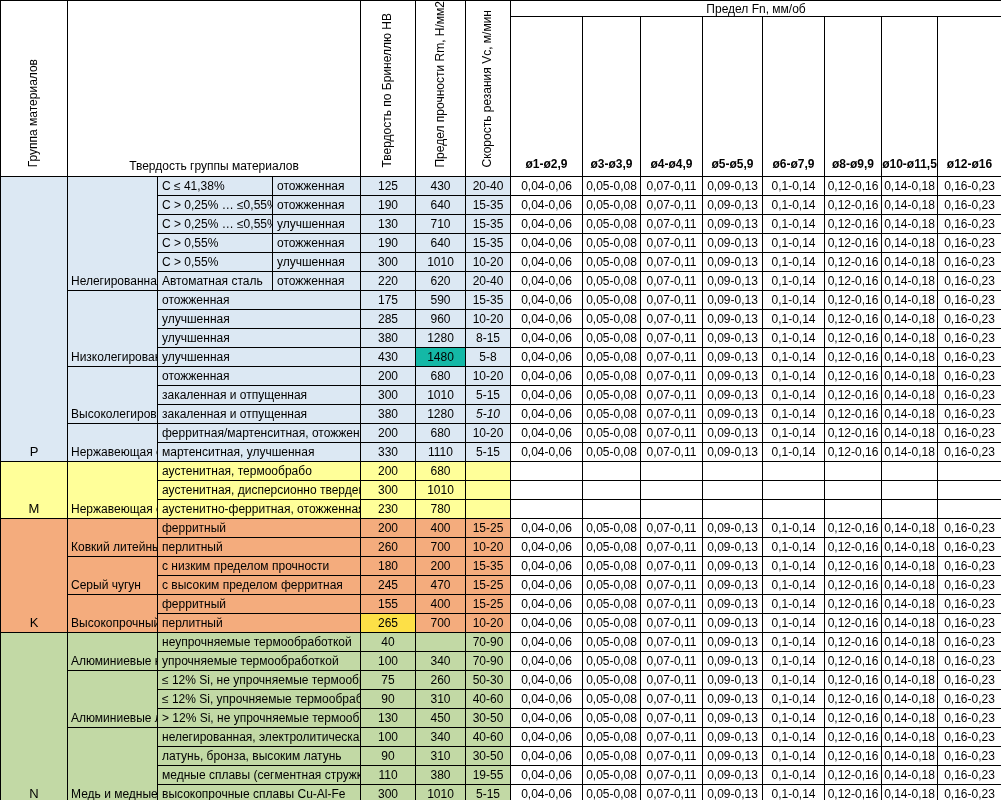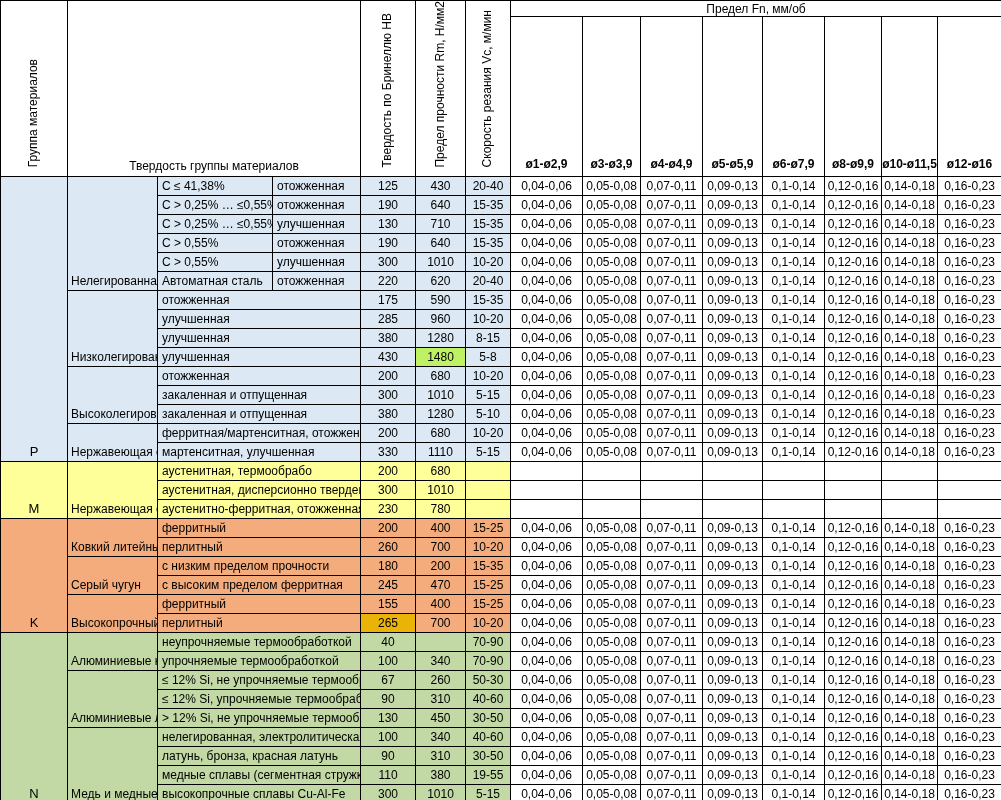--- a/index.html
+++ b/index.html
@@ -225,21 +225,21 @@
         <td class="feed-cell" style="background: rgb(255, 255, 255);">0,07-0,11</td>
         <td class="feed-cell" style="background: rgb(255, 255, 255);">0,09-0,13</td>
         <td class="feed-cell" style="background: rgb(255, 255, 255);">0,1-0,14</td>
         <td class="feed-cell" style="background: rgb(255, 255, 255);">0,12-0,16</td>
         <td class="feed-cell" style="background: rgb(255, 255, 255);">0,14-0,18</td>
         <td class="feed-cell" style="background: rgb(255, 255, 255);">0,16-0,23</td>
       </tr>
       <tr>
         <td class="cd-cell" colspan="2" style="background: rgb(220, 232, 243);">улучшенная</td>
         <td class="num-cell" style="background: rgb(220, 232, 243);">430</td>
-        <td class="num-cell" style="background: #bef264;">1480</td>
+        <td class="num-cell" style="background: #14b8a6;">1480</td>
         <td class="num-cell" style="background: rgb(220, 232, 243);">5-8</td>
         <td class="feed-cell" style="background: rgb(255, 255, 255);">0,04-0,06</td>
         <td class="feed-cell" style="background: rgb(255, 255, 255);">0,05-0,08</td>
         <td class="feed-cell" style="background: rgb(255, 255, 255);">0,07-0,11</td>
         <td class="feed-cell" style="background: rgb(255, 255, 255);">0,09-0,13</td>
         <td class="feed-cell" style="background: rgb(255, 255, 255);">0,1-0,14</td>
         <td class="feed-cell" style="background: rgb(255, 255, 255);">0,12-0,16</td>
         <td class="feed-cell" style="background: rgb(255, 255, 255);">0,14-0,18</td>
         <td class="feed-cell" style="background: rgb(255, 255, 255);">0,16-0,23</td>
       </tr>
@@ -269,21 +269,21 @@
         <td class="feed-cell" style="background: rgb(255, 255, 255);">0,09-0,13</td>
         <td class="feed-cell" style="background: rgb(255, 255, 255);">0,1-0,14</td>
         <td class="feed-cell" style="background: rgb(255, 255, 255);">0,12-0,16</td>
         <td class="feed-cell" style="background: rgb(255, 255, 255);">0,14-0,18</td>
         <td class="feed-cell" style="background: rgb(255, 255, 255);">0,16-0,23</td>
       </tr>
       <tr>
         <td class="cd-cell" colspan="2" style="background: rgb(220, 232, 243);">закаленная и отпущенная</td>
         <td class="num-cell" style="background: rgb(220, 232, 243);">380</td>
         <td class="num-cell" style="background: rgb(220, 232, 243);">1280</td>
-        <td class="num-cell" style="background: rgb(220, 232, 243);">5-10</td>
+        <td class="num-cell" style="background: rgb(220, 232, 243); font-style: italic;">5-10</td>
         <td class="feed-cell" style="background: rgb(255, 255, 255);">0,04-0,06</td>
         <td class="feed-cell" style="background: rgb(255, 255, 255);">0,05-0,08</td>
         <td class="feed-cell" style="background: rgb(255, 255, 255);">0,07-0,11</td>
         <td class="feed-cell" style="background: rgb(255, 255, 255);">0,09-0,13</td>
         <td class="feed-cell" style="background: rgb(255, 255, 255);">0,1-0,14</td>
         <td class="feed-cell" style="background: rgb(255, 255, 255);">0,12-0,16</td>
         <td class="feed-cell" style="background: rgb(255, 255, 255);">0,14-0,18</td>
         <td class="feed-cell" style="background: rgb(255, 255, 255);">0,16-0,23</td>
       </tr>
       <tr>
@@ -428,21 +428,21 @@
         <td class="feed-cell" style="background: rgb(255, 255, 255);">0,05-0,08</td>
         <td class="feed-cell" style="background: rgb(255, 255, 255);">0,07-0,11</td>
         <td class="feed-cell" style="background: rgb(255, 255, 255);">0,09-0,13</td>
         <td class="feed-cell" style="background: rgb(255, 255, 255);">0,1-0,14</td>
         <td class="feed-cell" style="background: rgb(255, 255, 255);">0,12-0,16</td>
         <td class="feed-cell" style="background: rgb(255, 255, 255);">0,14-0,18</td>
         <td class="feed-cell" style="background: rgb(255, 255, 255);">0,16-0,23</td>
       </tr>
       <tr>
         <td class="cd-cell" colspan="2" style="background: rgb(244, 172, 125);">перлитный</td>
-        <td class="num-cell" style="background: #eab308;">265</td>
+        <td class="num-cell" style="background: #fde047;">265</td>
         <td class="num-cell" style="background: rgb(244, 172, 125);">700</td>
         <td class="num-cell" style="background: rgb(244, 172, 125);">10-20</td>
         <td class="feed-cell" style="background: rgb(255, 255, 255);">0,04-0,06</td>
         <td class="feed-cell" style="background: rgb(255, 255, 255);">0,05-0,08</td>
         <td class="feed-cell" style="background: rgb(255, 255, 255);">0,07-0,11</td>
         <td class="feed-cell" style="background: rgb(255, 255, 255);">0,09-0,13</td>
         <td class="feed-cell" style="background: rgb(255, 255, 255);">0,1-0,14</td>
         <td class="feed-cell" style="background: rgb(255, 255, 255);">0,12-0,16</td>
         <td class="feed-cell" style="background: rgb(255, 255, 255);">0,14-0,18</td>
         <td class="feed-cell" style="background: rgb(255, 255, 255);">0,16-0,23</td>
@@ -473,21 +473,21 @@
         <td class="feed-cell" style="background: rgb(255, 255, 255);">0,07-0,11</td>
         <td class="feed-cell" style="background: rgb(255, 255, 255);">0,09-0,13</td>
         <td class="feed-cell" style="background: rgb(255, 255, 255);">0,1-0,14</td>
         <td class="feed-cell" style="background: rgb(255, 255, 255);">0,12-0,16</td>
         <td class="feed-cell" style="background: rgb(255, 255, 255);">0,14-0,18</td>
         <td class="feed-cell" style="background: rgb(255, 255, 255);">0,16-0,23</td>
       </tr>
       <tr>
         <td class="b-cell" rowspan="3" style="background: rgb(194, 217, 165);">Алюминиевые ли</td>
         <td class="cd-cell" colspan="2" style="background: rgb(194, 217, 165);">≤ 12% Si, не упрочняемые термообрабо</td>
-        <td class="num-cell" style="background: rgb(194, 217, 165);">67</td>
+        <td class="num-cell" style="background: rgb(194, 217, 165);">75</td>
         <td class="num-cell" style="background: rgb(194, 217, 165);">260</td>
         <td class="num-cell" style="background: rgb(194, 217, 165);">50-30</td>
         <td class="feed-cell" style="background: rgb(255, 255, 255);">0,04-0,06</td>
         <td class="feed-cell" style="background: rgb(255, 255, 255);">0,05-0,08</td>
         <td class="feed-cell" style="background: rgb(255, 255, 255);">0,07-0,11</td>
         <td class="feed-cell" style="background: rgb(255, 255, 255);">0,09-0,13</td>
         <td class="feed-cell" style="background: rgb(255, 255, 255);">0,1-0,14</td>
         <td class="feed-cell" style="background: rgb(255, 255, 255);">0,12-0,16</td>
         <td class="feed-cell" style="background: rgb(255, 255, 255);">0,14-0,18</td>
         <td class="feed-cell" style="background: rgb(255, 255, 255);">0,16-0,23</td>
@@ -529,21 +529,21 @@
         <td class="feed-cell" style="background: rgb(255, 255, 255);">0,04-0,06</td>
         <td class="feed-cell" style="background: rgb(255, 255, 255);">0,05-0,08</td>
         <td class="feed-cell" style="background: rgb(255, 255, 255);">0,07-0,11</td>
         <td class="feed-cell" style="background: rgb(255, 255, 255);">0,09-0,13</td>
         <td class="feed-cell" style="background: rgb(255, 255, 255);">0,1-0,14</td>
         <td class="feed-cell" style="background: rgb(255, 255, 255);">0,12-0,16</td>
         <td class="feed-cell" style="background: rgb(255, 255, 255);">0,14-0,18</td>
         <td class="feed-cell" style="background: rgb(255, 255, 255);">0,16-0,23</td>
       </tr>
       <tr>
-        <td class="cd-cell" colspan="2" style="background: rgb(194, 217, 165);">латунь, бронза, красная латунь</td>
+        <td class="cd-cell" colspan="2" style="background: rgb(194, 217, 165);">латунь, бронза, высоким латунь</td>
         <td class="num-cell" style="background: rgb(194, 217, 165);">90</td>
         <td class="num-cell" style="background: rgb(194, 217, 165);">310</td>
         <td class="num-cell" style="background: rgb(194, 217, 165);">30-50</td>
         <td class="feed-cell" style="background: rgb(255, 255, 255);">0,04-0,06</td>
         <td class="feed-cell" style="background: rgb(255, 255, 255);">0,05-0,08</td>
         <td class="feed-cell" style="background: rgb(255, 255, 255);">0,07-0,11</td>
         <td class="feed-cell" style="background: rgb(255, 255, 255);">0,09-0,13</td>
         <td class="feed-cell" style="background: rgb(255, 255, 255);">0,1-0,14</td>
         <td class="feed-cell" style="background: rgb(255, 255, 255);">0,12-0,16</td>
         <td class="feed-cell" style="background: rgb(255, 255, 255);">0,14-0,18</td>

